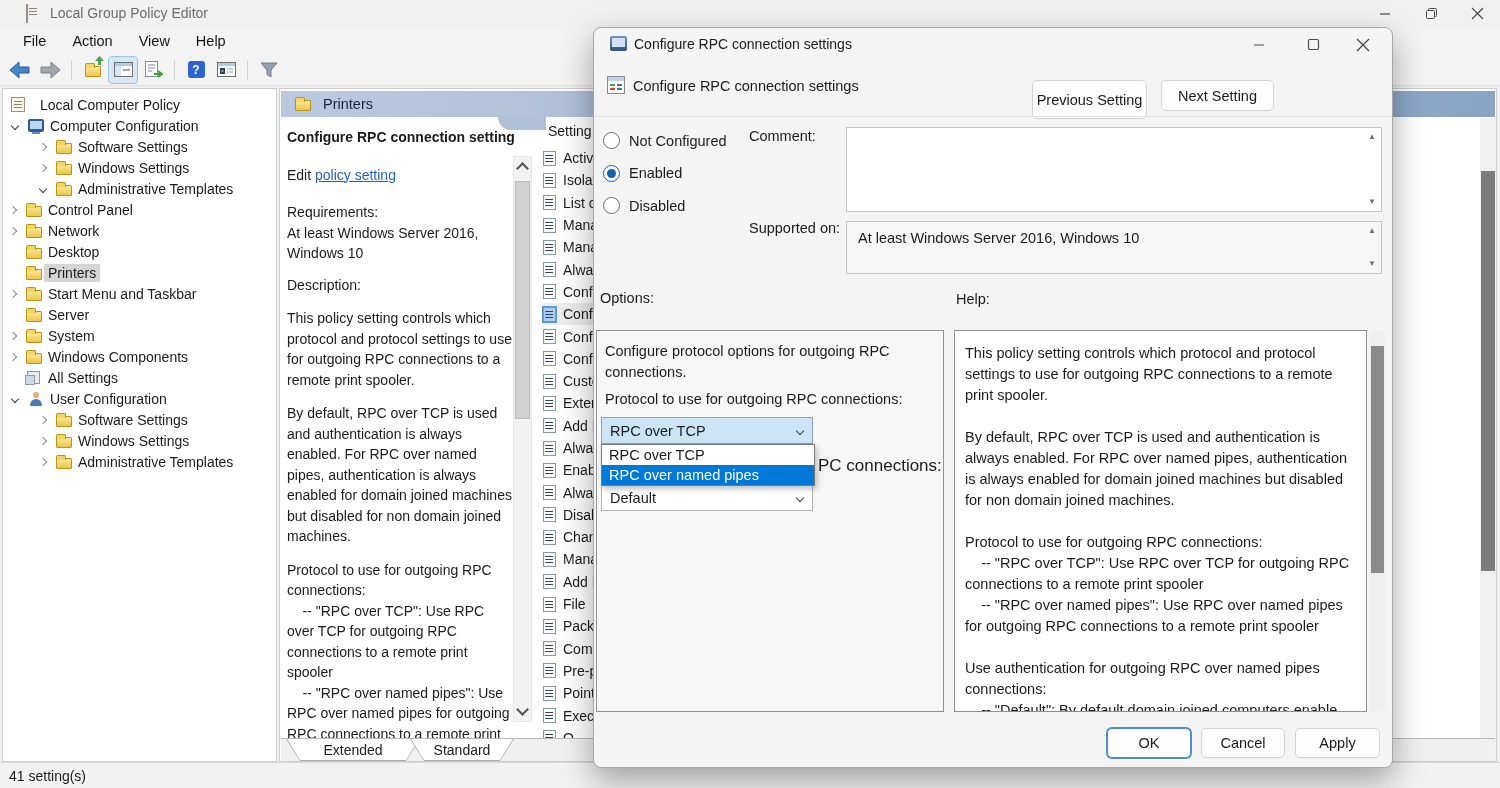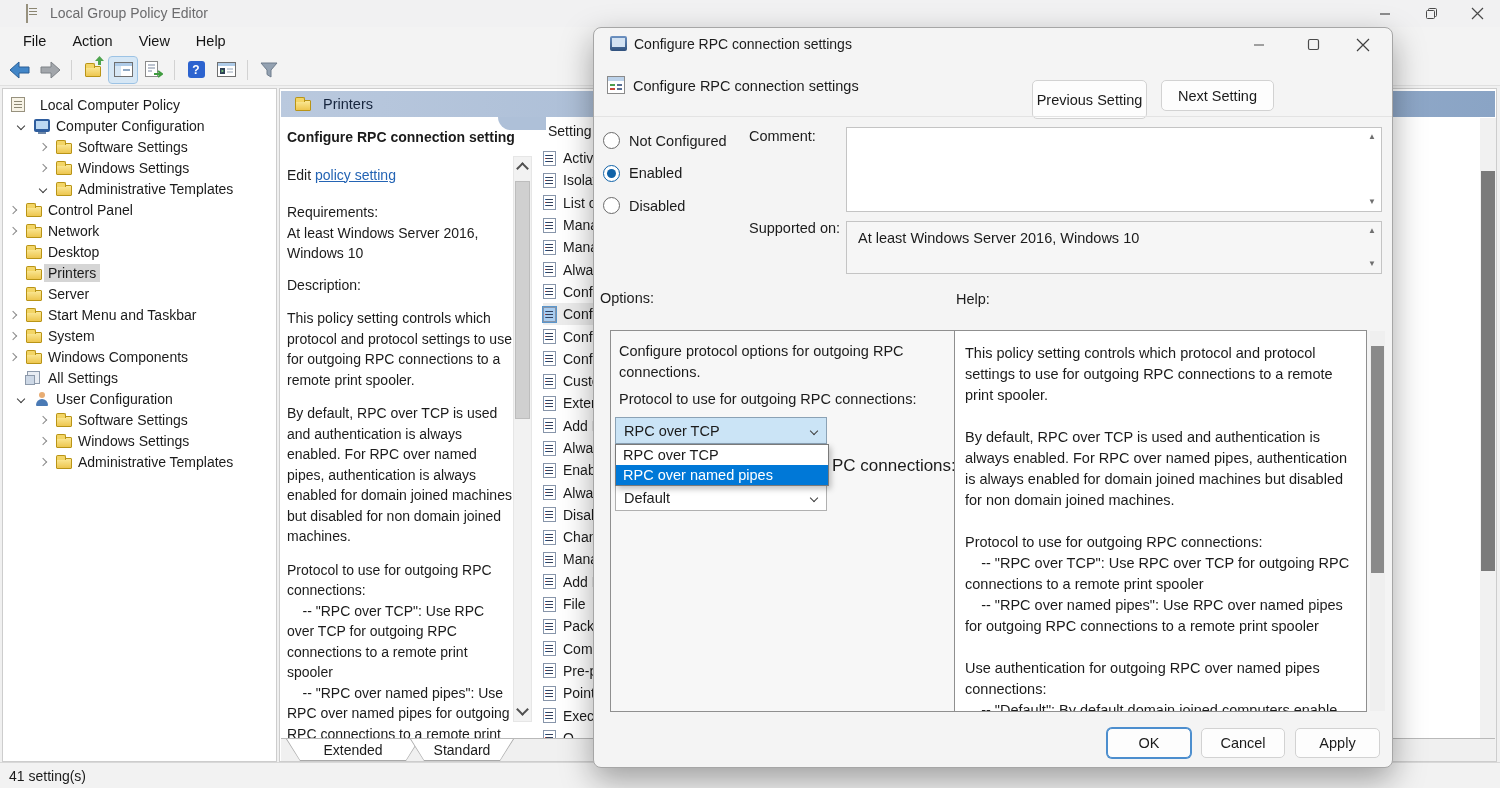--- a/index.html
+++ b/index.html
@@ -19,21 +19,21 @@
   .tb-sep { width:1px; height:20px; background:#d2d2d2; margin:0 5px; }
 
   
   #tree-panel { left:2px; top:88px; width:275px; height:674px; background:#fff; border:1px solid #cdcdcd; overflow:hidden; padding-top:5px; }
   .tree-row { display:flex; align-items:center; height:21px; font-size:14px; white-space:nowrap; }
   .tree-row .exp { width:20px; flex:0 0 20px; display:flex; align-items:center; justify-content:center; }
   .tree-row .icn-slot { width:21px; flex:0 0 21px; display:flex; align-items:center; justify-content:center; }
   .tree-row .lbl { padding:1px 4px; }
   .tree-row .lbl.sel { background:#d5d5d5; }
   .lvl0 { padding-left:4px;gap:8px; }
-  .lvl1 { padding-left:8px; } .lvl2 { padding-left:30px; } .lvl3 { }
+  .lvl1 { padding-left:2px; } .lvl2 { padding-left:30px; } .lvl3 { }
 
   .chev { display:inline-block; width:6px; height:6px; border-left:1.5px solid #8a8a8a; border-bottom:1.5px solid #8a8a8a; }
   .chev.open  { transform:rotate(-45deg); border-color:#3c3c3c; }
   .chev.closed{ transform:rotate(-135deg); }
   .chev.big { width:9px; height:9px; border-width:2px; border-color:#4f4f4f; }
   .chev.up { transform:rotate(135deg); } .chev.down { transform:rotate(-45deg); }
   .chev.dd { width:6px; height:6px; border-width:1.5px; border-color:#3e3e3e; transform:rotate(-45deg); margin-top:-3px; }
 
   
   .icn-folder { position:relative; width:16px; height:11px; background:linear-gradient(#fbe896,#edc64f); border:1px solid #b99416; border-radius:1px; margin-top:3px; }
@@ -113,21 +113,21 @@
   .radio.sel::after { content:""; position:absolute; inset:3px; border-radius:50%; background:#0f62a8; }
   .radio-lbl { font-size:14.5px; }
 
   .dlg-label { position:absolute; font-size:14.5px; }
   #comment-box { position:absolute; left:252px; top:99px; width:536px; height:85px; background:#fff; border:1px solid #c4c4c4; }
   #supported-box { position:absolute; left:252px; top:193px; width:536px; height:53px; background:#f6f6f6; border:1px solid #c4c4c4; font-size:14.5px; padding:8px 24px 0 11px; }
   .mini-arr { position:absolute; right:5px; font-size:8px; color:#6f6f6f; line-height:8px; }
   .mini-arr.top { top:5px; } .mini-arr.bot { bottom:5px; }
   textarea.flat { width:100%; height:100%; border:none; resize:none; outline:none; background:transparent; font-family:"Liberation Sans",sans-serif; font-size:14.5px; padding:6px 10px; }
 
-  #options-panel { position:absolute; left:16px; top:302px; width:348px; height:382px; background:#f7f7f7; border:1px solid #8f8f8f; font-size:14.5px;padding-left:32px; }
+  #options-panel { position:absolute; left:2px; top:302px; width:348px; height:382px; background:#f7f7f7; border:1px solid #8f8f8f; font-size:14.5px;padding-left:32px; }
   #opt-intro { position:absolute; left:8px; top:10px; width:310px; line-height:21px; }
   #opt-protocol-label { position:absolute; left:8px; top:60px; width:330px; }
   .combo { position:absolute; left:4px; width:212px; height:27px; border:1px solid #8ba2b5; background:#cbe4f6; display:flex; align-items:center; padding:0 24px 0 8px; font-size:14.5px; }
   #combo-protocol { top:86px; }
   #combo-auth { top:154px; height:26px; background:#fff; border-color:#b0b0b0; }
   .combo .cv { position:absolute; right:9px; top:13px; }
   #dd-list { position:absolute; left:4px; top:113px; width:214px; background:#fff; border:1px solid #7a7a7a; box-shadow:2px 3px 6px rgba(0,0,0,.25); z-index:5; }
   .dd-item { height:20px; display:flex; align-items:center; padding-left:7px; font-size:14.5px; }
   .dd-item.hl { background:#0078d7; color:#fff; }
   #auth-fragment { position:absolute; left:221px; top:125px; font-size:17px; }
@@ -297,34 +297,34 @@
       <span class="lbl">Desktop</span>
     </div>
     <div class="tree-row lvl3">
       <span class="exp"></span>
       <span class="icn-slot">
         <span class="icn-folder"></span>
       </span>
       <span class="lbl sel">Printers</span>
     </div>
     <div class="tree-row lvl3">
+      <span class="exp">
+        <span class="chev closed"></span>
+      </span>
+      <span class="icn-slot">
+        <span class="icn-folder"></span>
+      </span>
+      <span class="lbl">Start Menu and Taskbar</span>
+    </div>
+    <div class="tree-row lvl3">
       <span class="exp"></span>
       <span class="icn-slot">
         <span class="icn-folder"></span>
       </span>
       <span class="lbl">Server</span>
-    </div>
-    <div class="tree-row lvl3">
-      <span class="exp">
-        <span class="chev closed"></span>
-      </span>
-      <span class="icn-slot">
-        <span class="icn-folder"></span>
-      </span>
-      <span class="lbl">Start Menu and Taskbar</span>
     </div>
     <div class="tree-row lvl3">
       <span class="exp">
         <span class="chev closed"></span>
       </span>
       <span class="icn-slot">
         <span class="icn-folder"></span>
       </span>
       <span class="lbl">System</span>
     </div>

